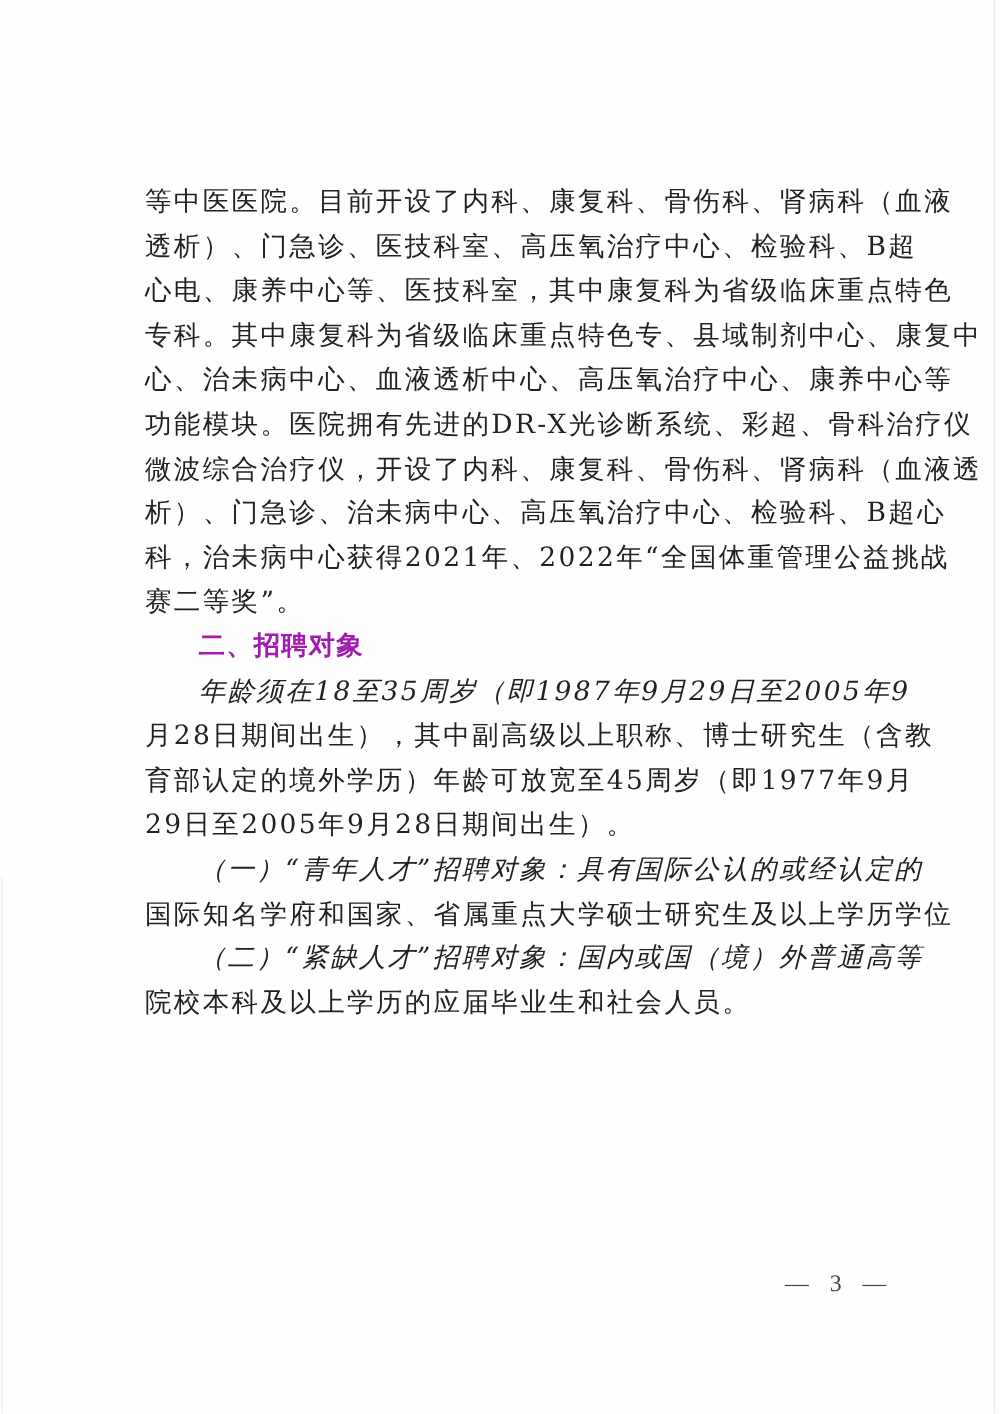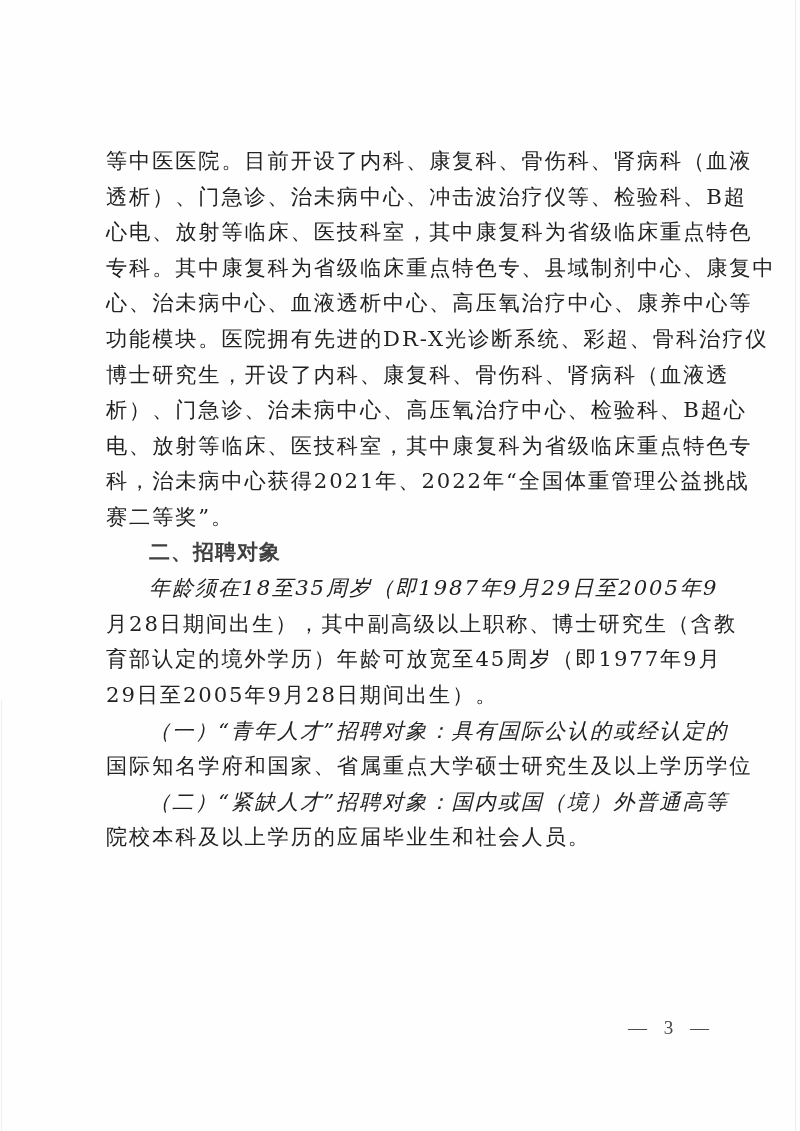--- a/index.html
+++ b/index.html
@@ -27,21 +27,21 @@
       background: #ececec;
     }
     .edge-left {
       position: absolute;
       left: 1px; top: 700px;
       width: 1px; height: 431px;
       background: #efefef;
     }
     .body-text {
       position: absolute;
-      left: 106px;
+      left: 116px;
       top: 143px;
       width: 590px;
       font-family: "DejaVu Serif", "Liberation Serif", serif;
       font-size: 21.2px;
       line-height: 35.6px;
       color: #222222;
       letter-spacing: 1.9px;
     }
     .line {
       display: block;
@@ -57,21 +57,21 @@
       padding-left: 43px;
       font-style: italic;
     }
     .heading {
       display: block;
       white-space: nowrap;
       height: 35.6px;
       padding-left: 43px;
       font-family: "DejaVu Sans", "Liberation Sans", sans-serif;
       font-weight: bold;
-      color: #404040;
+      color: #a21caf;
       letter-spacing: 1px;
       font-size: 21px;
     }
     .page-number {
       position: absolute;
       left: 628px;
       top: 1017px;
       font-family: "Liberation Serif", "DejaVu Serif", serif;
       font-size: 19px;
       color: #444444;
@@ -83,28 +83,27 @@
 <body>
 
 <div class="page">
   <div class="edge-right"></div>
   <div class="edge-left"></div>
 
   <div class="body-text">
 
     <div>
       <span class="line">等中医医院。目前开设了内科、康复科、骨伤科、肾病科（血液</span>
-      <span class="line">透析）、门急诊、治未病中心、冲击波治疗仪等、检验科、B超</span>
-      <span class="line">心电、放射等临床、医技科室，其中康复科为省级临床重点特色</span>
+      <span class="line">透析）、门急诊、医技科室、高压氧治疗中心、检验科、B超</span>
+      <span class="line">心电、康养中心等、医技科室，其中康复科为省级临床重点特色</span>
       <span class="line">专科。其中康复科为省级临床重点特色专、县域制剂中心、康复中</span>
       <span class="line">心、治未病中心、血液透析中心、高压氧治疗中心、康养中心等</span>
       <span class="line">功能模块。医院拥有先进的DR-X光诊断系统、彩超、骨科治疗仪</span>
-      <span class="line">博士研究生，开设了内科、康复科、骨伤科、肾病科（血液透</span>
+      <span class="line">微波综合治疗仪，开设了内科、康复科、骨伤科、肾病科（血液透</span>
       <span class="line">析）、门急诊、治未病中心、高压氧治疗中心、检验科、B超心</span>
-      <span class="line">电、放射等临床、医技科室，其中康复科为省级临床重点特色专</span>
       <span class="line">科，治未病中心获得2021年、2022年“全国体重管理公益挑战</span>
       <span class="line last">赛二等奖”。</span>
     </div>
 
     <div class="heading">二、招聘对象</div>
 
     <div>
       <span class="line indent">年龄须在18至35周岁（即1987年9月29日至2005年9</span>
       <span class="line">月28日期间出生），其中副高级以上职称、博士研究生（含教</span>
       <span class="line">育部认定的境外学历）年龄可放宽至45周岁（即1977年9月</span>

